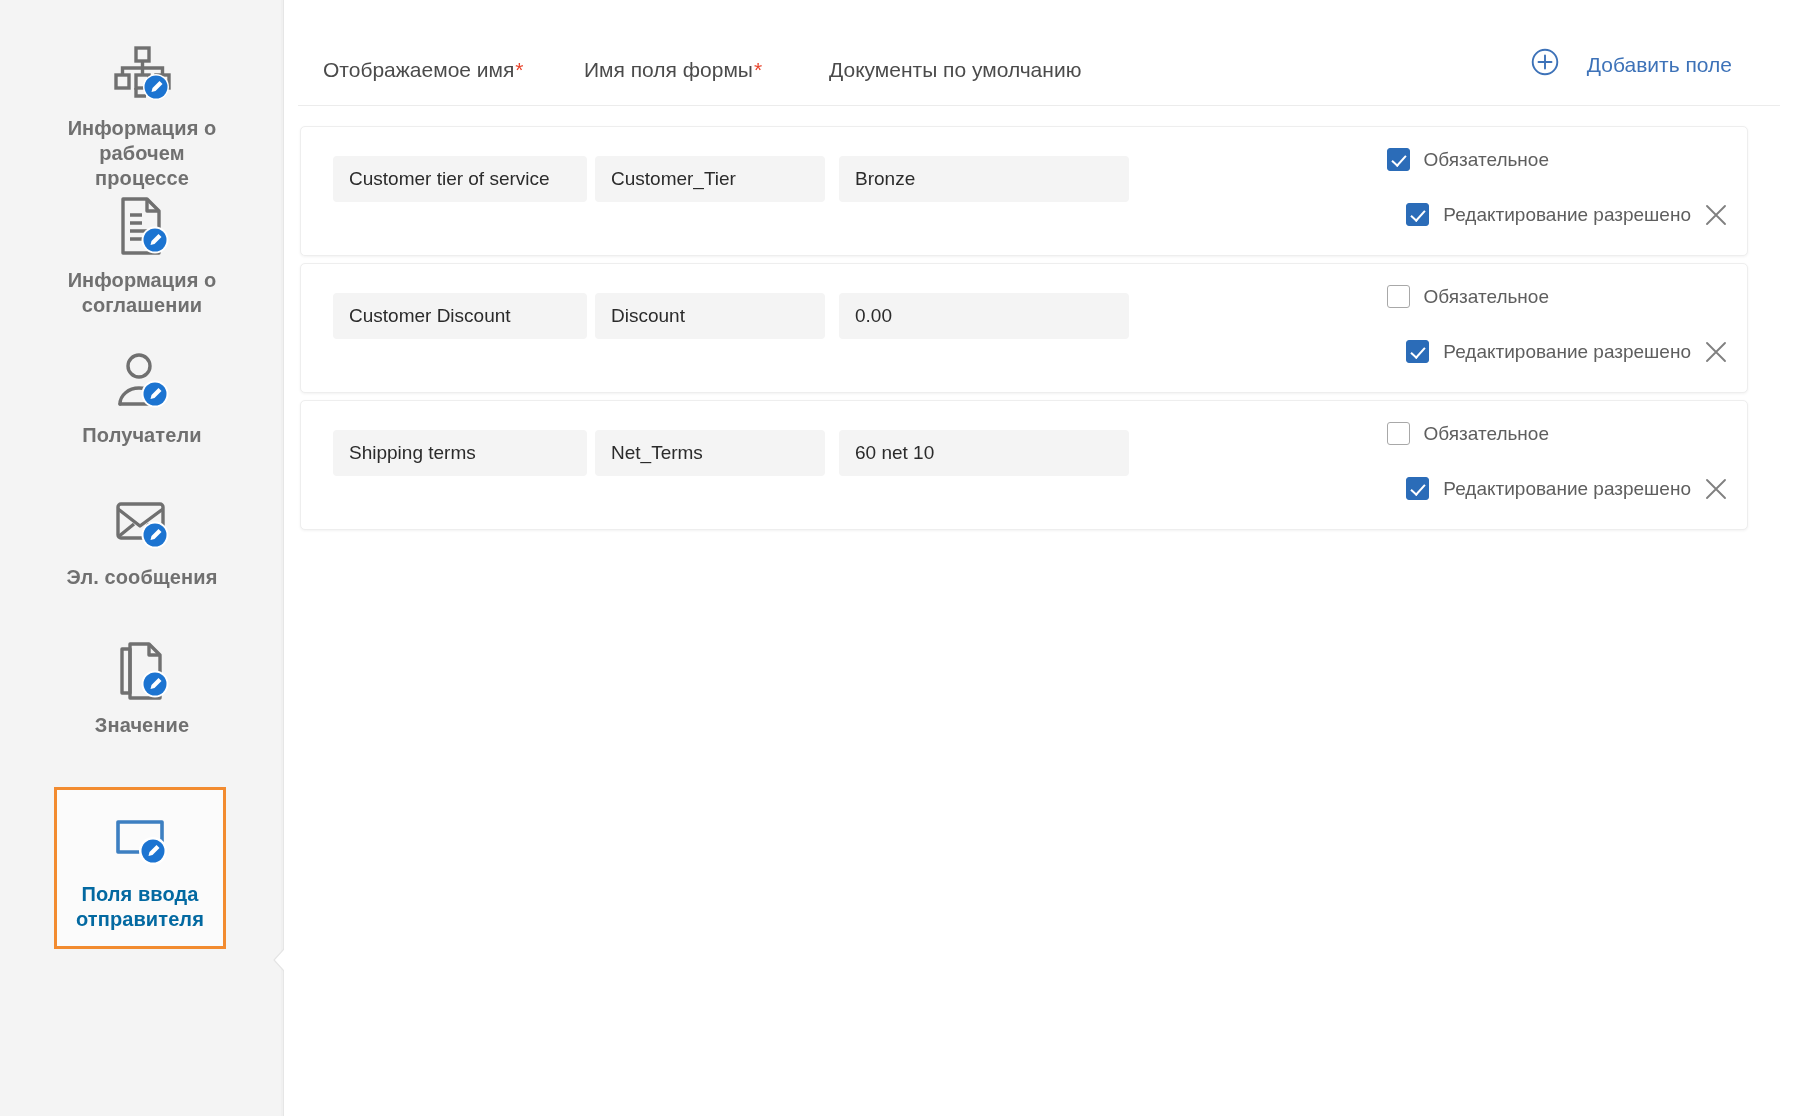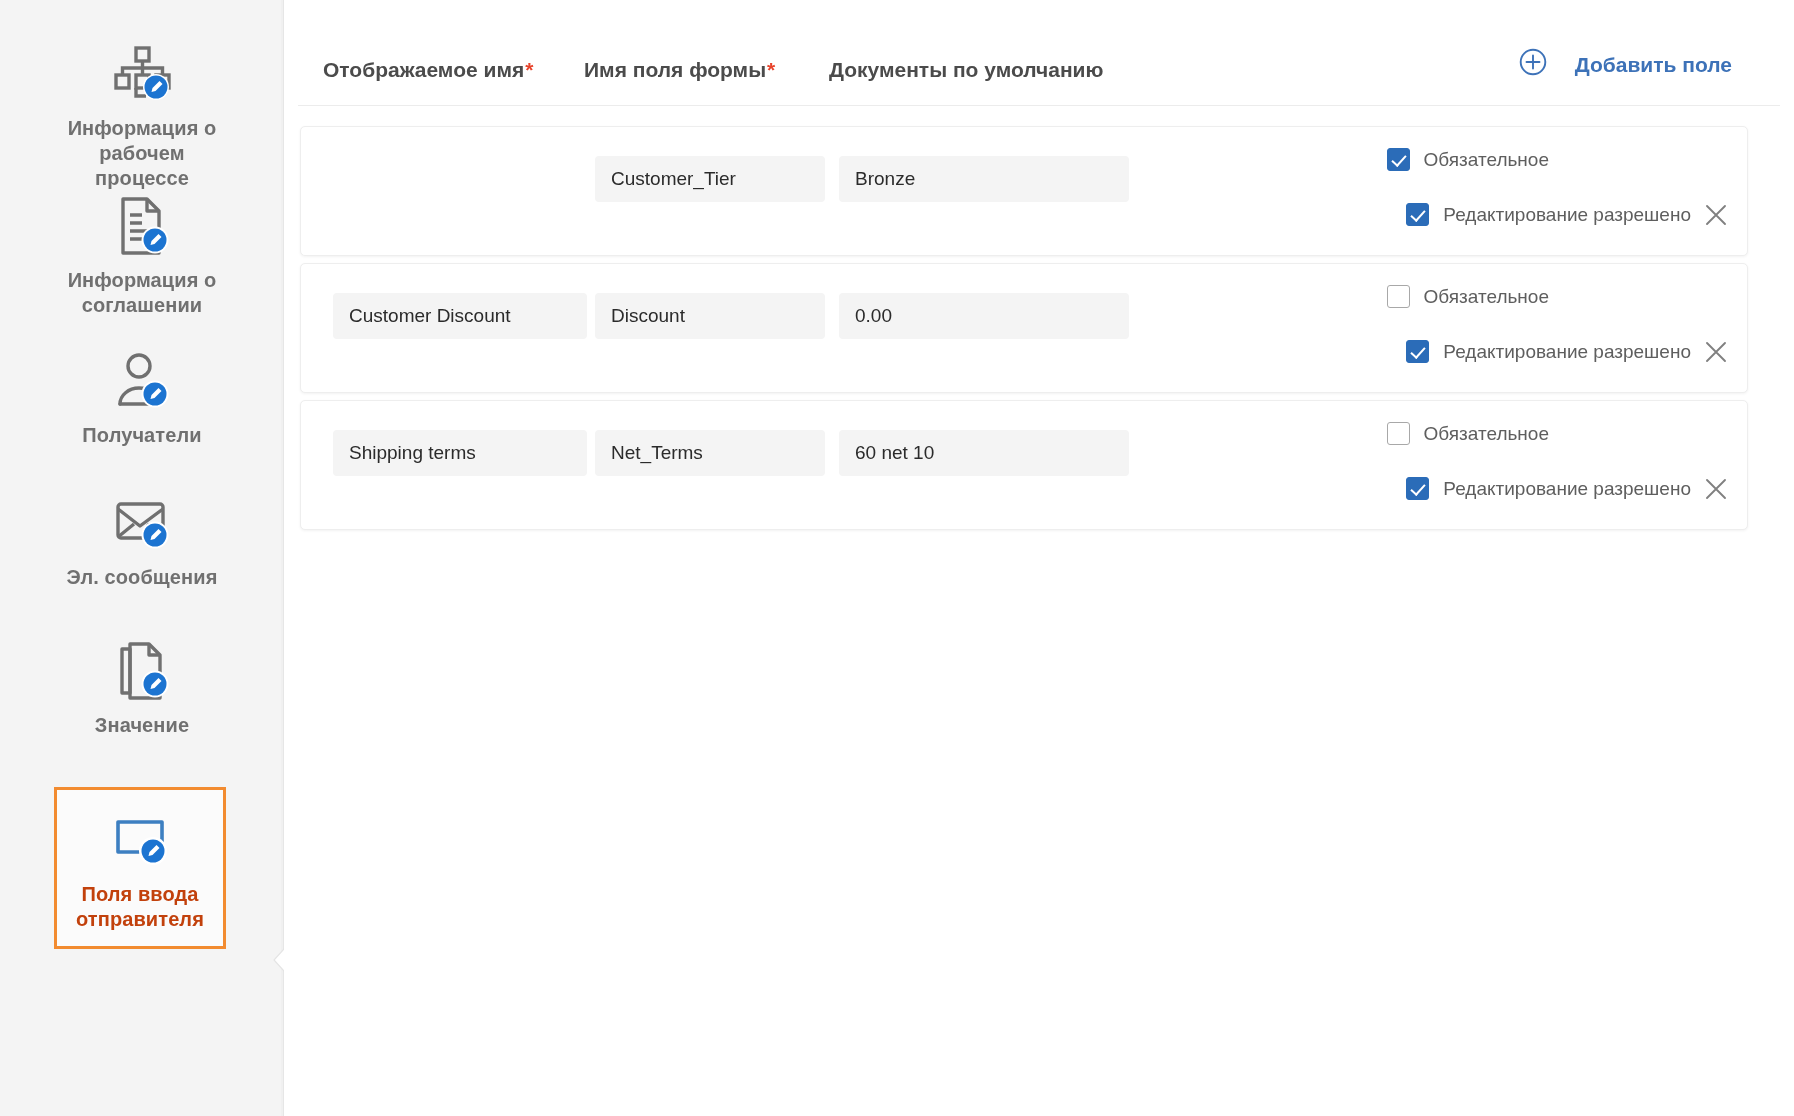--- a/index.html
+++ b/index.html
@@ -62,21 +62,21 @@
     letter-spacing: .1px;
   }
   .nav-item.selected {
     border: 3px solid #f28b30;
     background: #fbfbfb;
     padding: 14px 0 14px 0;
     left: 54px;
     width: 172px;
   }
   .nav-item.selected .nav-label {
-    color: #c2410c;
+    color: #0369a1;
   }
   
   #sidebar-pointer {
     position: absolute;
     left: 270px;
     top: 940px;
     width: 22px;
     height: 40px;
     overflow: hidden;
   }
@@ -91,21 +91,20 @@
     height: 1116px;
     background: #ffffff;
   }
 
   #table-header {
     position: absolute;
     left: 0;
     top: 0;
     right: 0;
     height: 106px;
-    font-weight: bold;
   }
   .col-head {
     position: absolute;
     top: 58px;
     font-size: 21px;
     color: #4b4b4b;
     white-space: nowrap;
   }
   .req-star {
     color: #e8442c;
@@ -348,20 +347,21 @@
           <path d="M14 7.5 V20.5 M7.5 14 H20.5" stroke="#3d72b8" stroke-width="1.9" stroke-linecap="round"></path>
         </svg>
       </span>
       <span>Добавить поле</span>
     </div>
 
     <div id="head-divider"></div>
   </div>
 
   <div class="row-card" style="top:126px;">
+    <input class="field-input fi-display" type="text" value="Customer tier of service" style="">
     <input class="field-input fi-name" type="text" value="Customer_Tier" style="">
     <input class="field-input fi-default" type="text" value="Bronze" style="">
 
     <div class="chk-group chk-required">
       <span class="cbox on"></span>
       <span class="chk-label">Обязательное</span>
     </div>
 
     <div class="chk-group chk-editable">
       <span class="cbox on"></span>

